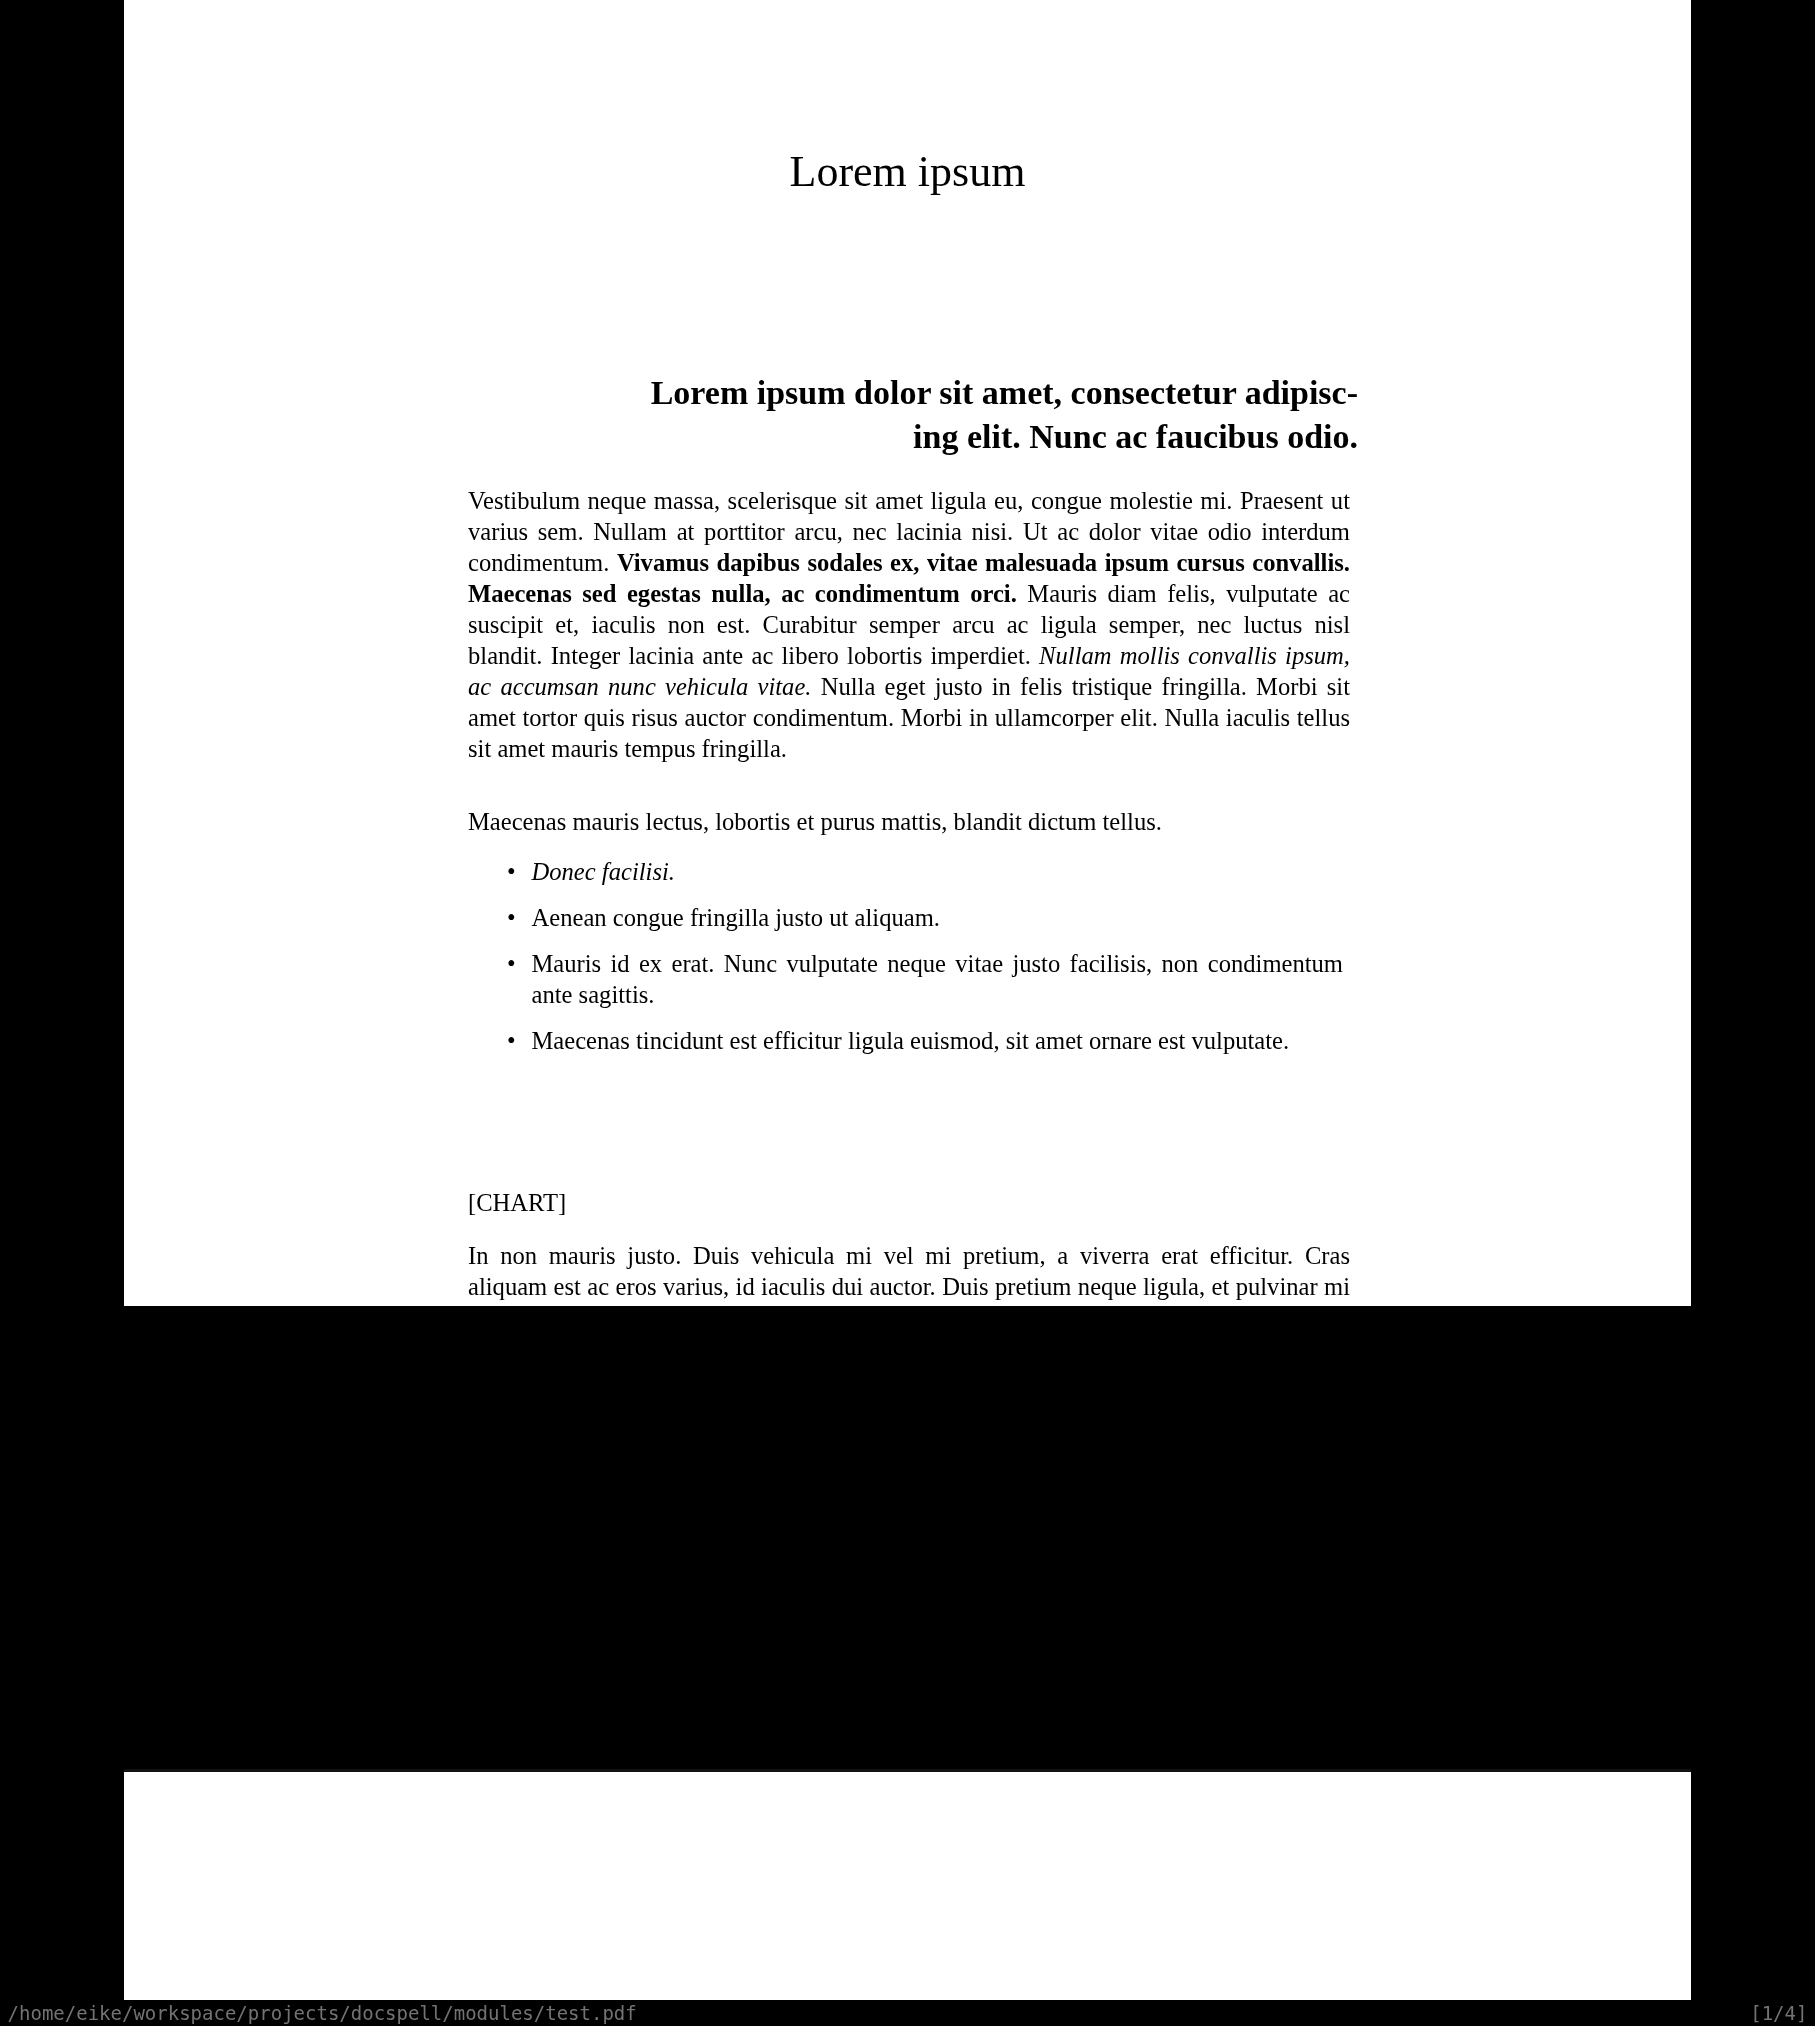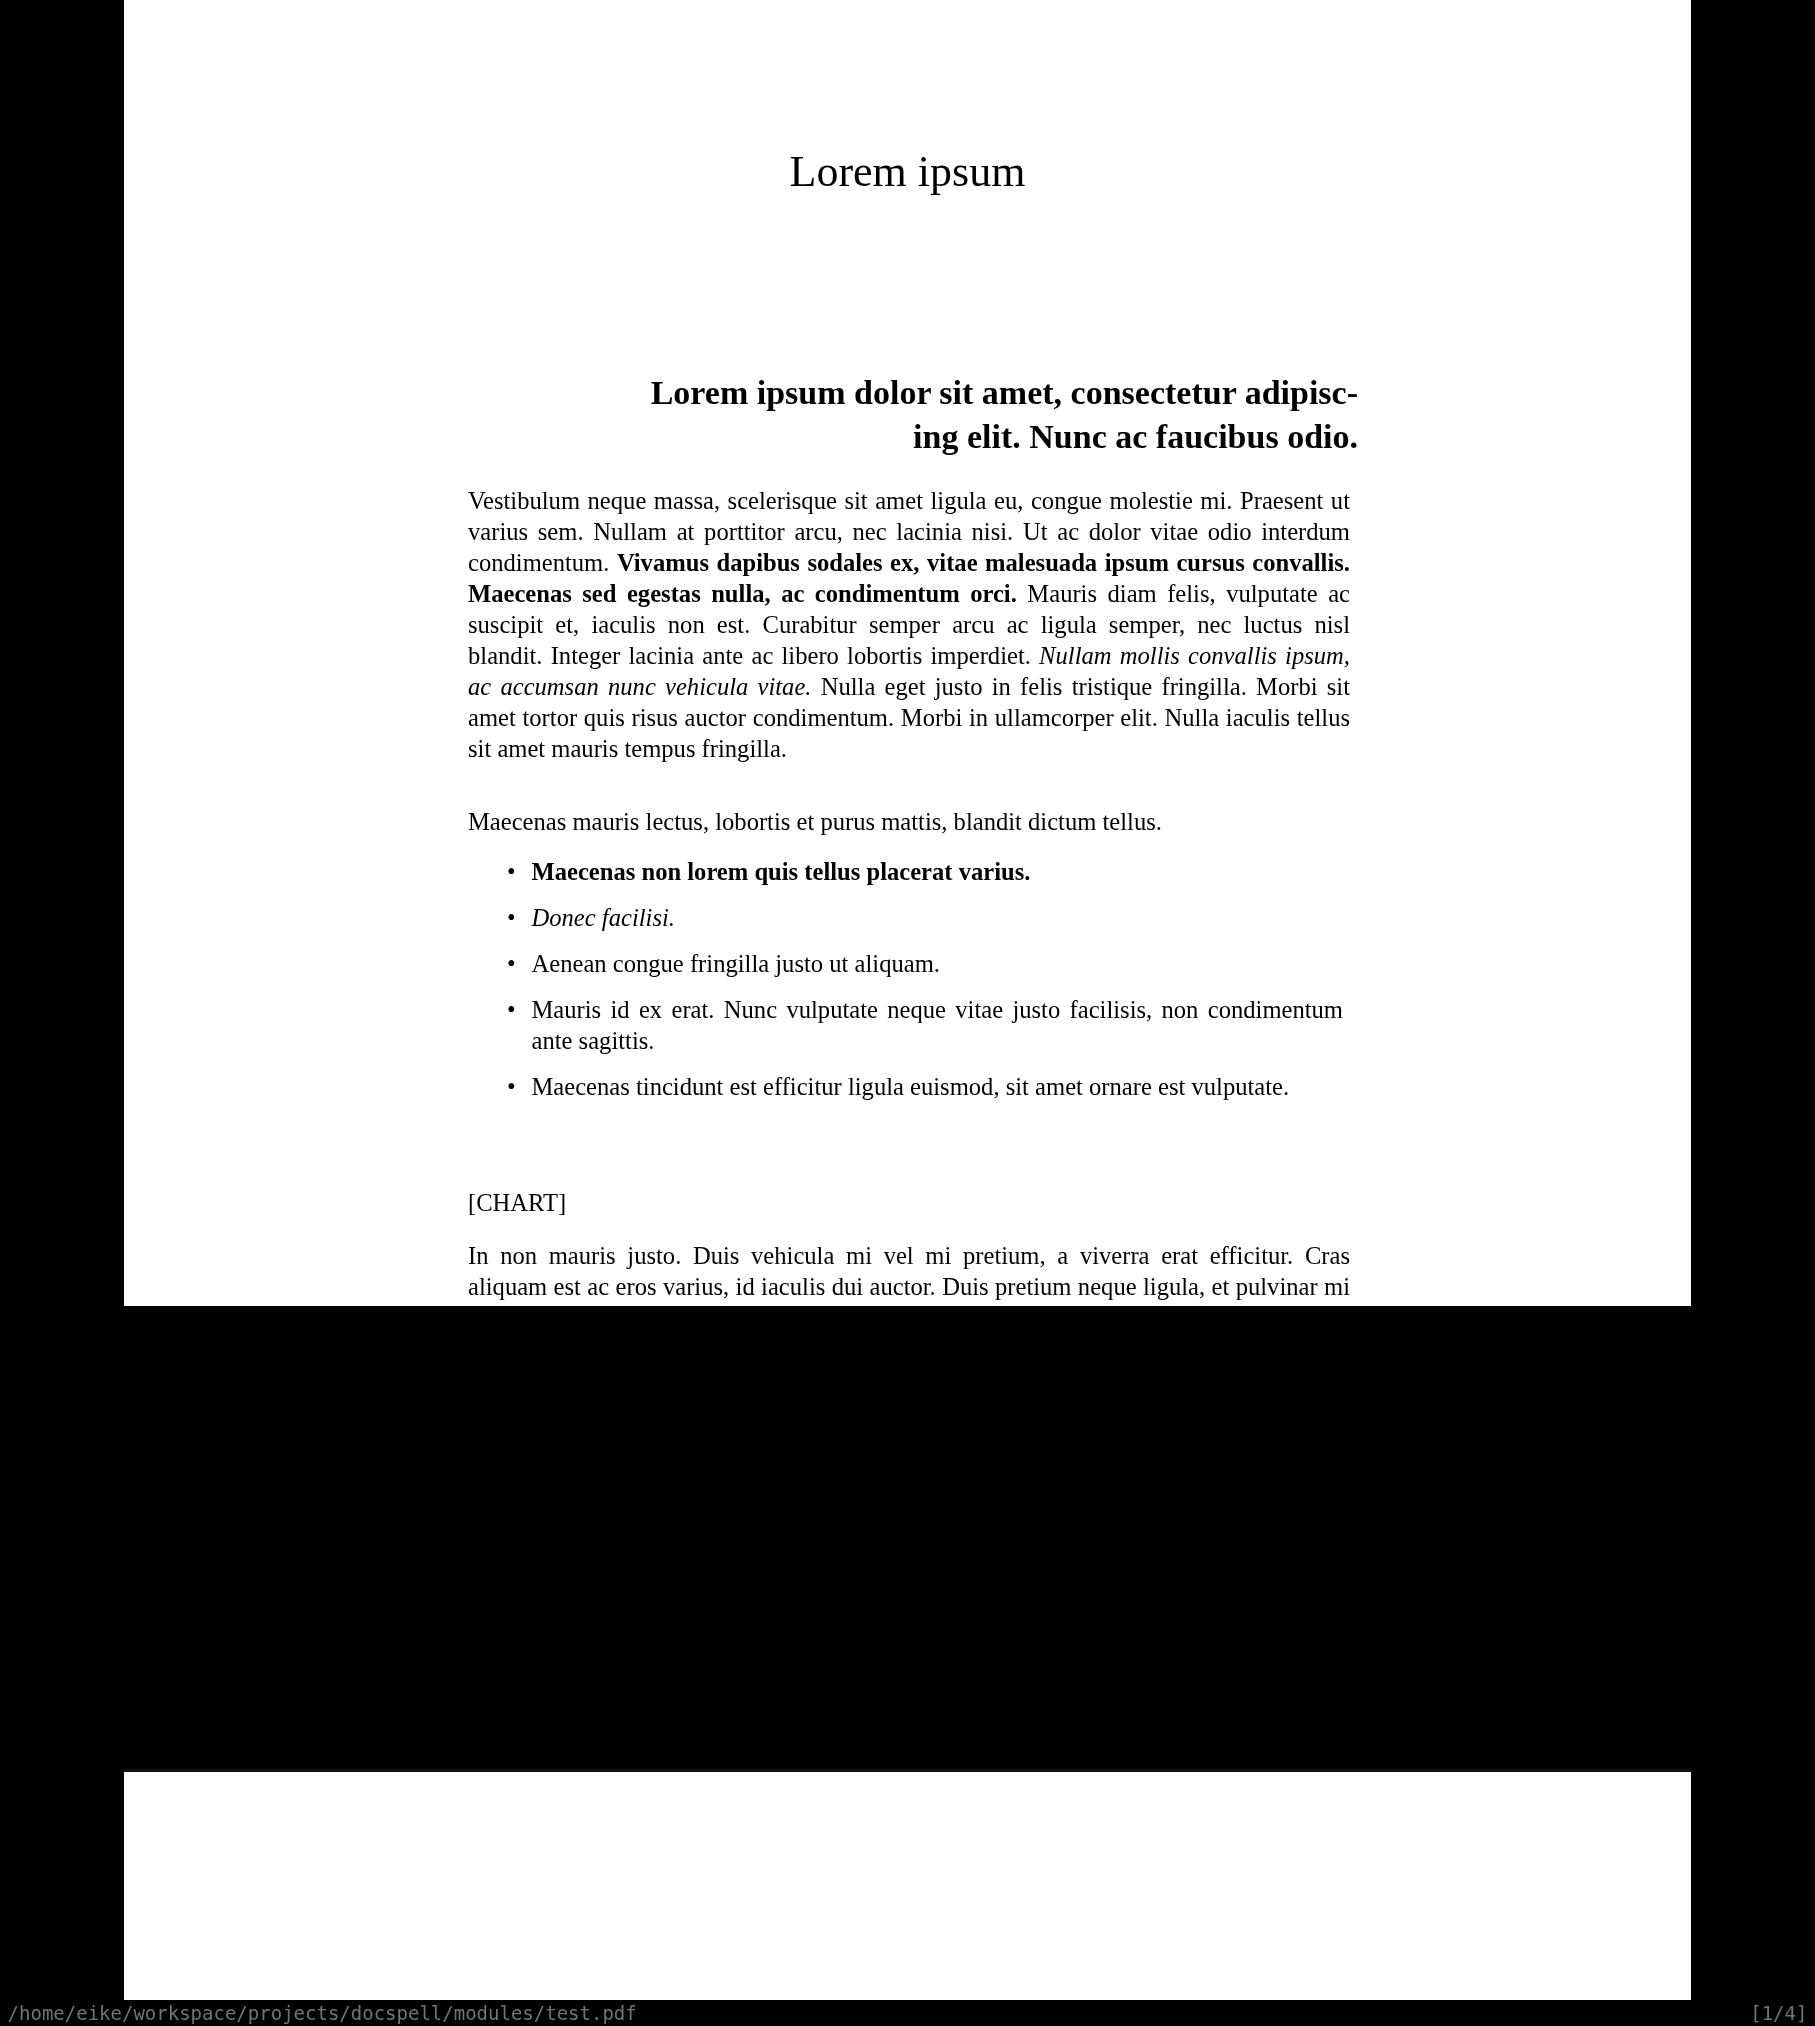--- a/index.html
+++ b/index.html
@@ -107,21 +107,20 @@
 </head>
 <body>
 
 <div id="page1" class="page">
   <div class="doc-title">Lorem ipsum</div>
   <h1 class="section-heading">Lorem ipsum dolor sit amet, consectetur adipisc-
 ing elit. Nunc ac faucibus odio.</h1>
   <div id="para1" class="para"><span>Vestibulum neque massa, scelerisque sit amet ligula eu, congue molestie mi. Praesent ut varius sem. Nullam at porttitor arcu, nec lacinia nisi. Ut ac dolor vitae odio interdum condimentum. </span><span class="seg-bold">Vivamus dapibus sodales ex, vitae malesuada ipsum cursus convallis. Maecenas sed egestas nulla, ac condimentum orci. </span><span>Mauris diam felis, vulputate ac suscipit et, iaculis non est. Curabitur semper arcu ac ligula semper, nec luctus nisl blandit. Integer lacinia ante ac libero lobortis imperdiet. </span><span class="seg-italic">Nullam mollis convallis ipsum, ac accumsan nunc vehicula vitae. </span><span>Nulla eget justo in felis tristique fringilla. Morbi sit amet tortor quis risus auctor condimentum. Morbi in ullamcorper elit. Nulla iaculis tellus sit amet mauris tempus fringilla.</span></div>
   <div id="para2" class="para"><span>Maecenas mauris lectus, lobortis et purus mattis, blandit dictum tellus.</span></div>
   <ul id="bullets" class="bullet-list">
-      <li><span class="seg-bold">Maecenas non lorem quis tellus placerat varius.</span></li>
       <li><span class="seg-italic">Donec facilisi.</span></li>
       <li><span>Aenean congue fringilla justo ut aliquam.</span></li>
       <li><span>Mauris id ex erat. Nunc vulputate neque vitae justo facilisis, non condimentum ante sagittis.</span></li>
       <li><span>Maecenas tincidunt est efficitur ligula euismod, sit amet ornare est vulputate.</span></li>
     </ul>
   <div class="chart-ph">[CHART]</div>
   <div id="para3" class="para"><span>In non mauris justo. Duis vehicula mi vel mi pretium, a viverra erat efficitur. Cras aliquam est ac eros varius, id iaculis dui auctor. Duis pretium neque ligula, et pulvinar mi placerat et. Nulla nec nunc sit amet nunc posuere vestibulum. Ut id neque eget tortor mattis tristique. Donec ante est, blandit sit amet tristique vel, lacinia pulvinar arcu. Pellentesque scelerisque fermentum erat, id posuere justo pulvinar ut. Cras id eros sed enim aliquam lobortis. Sed lobortis nisl</span></div>
   <div class="page-num">1</div>
 </div>
 

